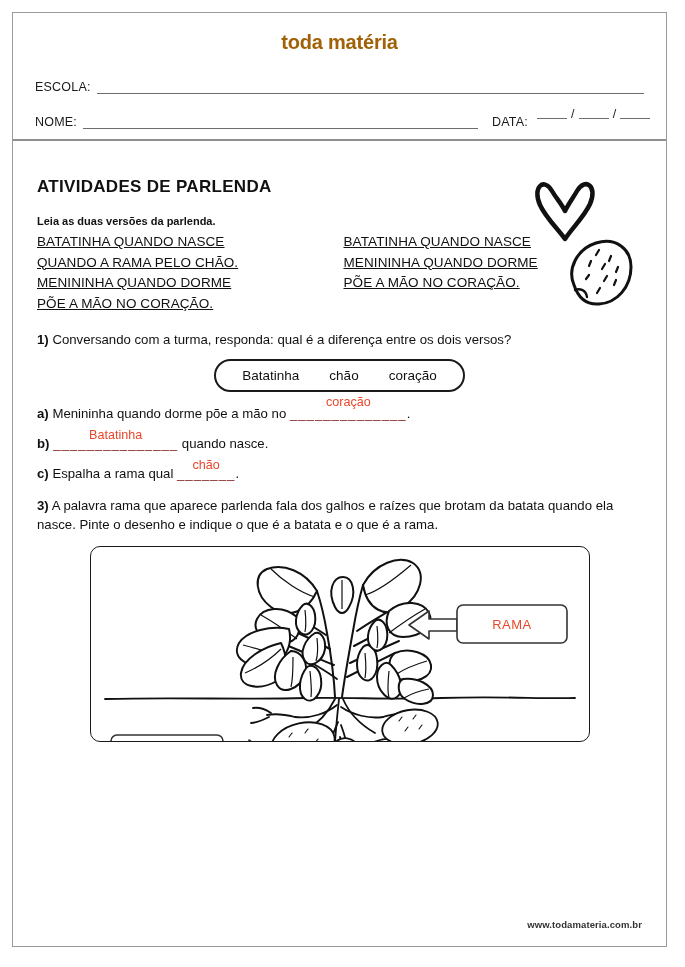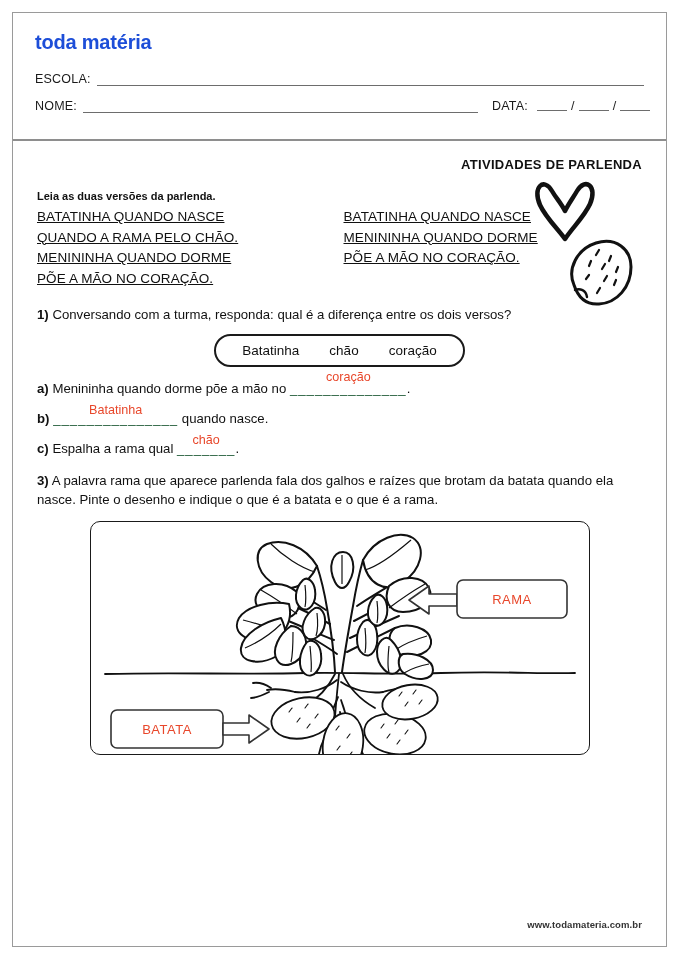--- a/index.html
+++ b/index.html
@@ -32,34 +32,36 @@
   .header {
     padding: 18px 22px 10px 22px;
     border-bottom: 2px solid #8e8e8e;
     box-sizing: border-box;
     height: 128px;
   }
   .logo {
     font-size: 20px;
     font-weight: bold;
     letter-spacing: -0.2px;
-    color: #1d4ed8;
+    color: #a16207;
     margin: 0 0 18px 0;
+    text-align: center;
   }
   .field-row {
     display: flex;
     align-items: flex-end;
     font-size: 12.5px;
     color: #1a1a1a;
     margin-bottom: 13px;
     letter-spacing: 0.2px;
   }
   .field-label {
     white-space: nowrap;
     padding-right: 6px;
+    margin-top: 8px;
   }
   .rule {
     flex: 1 1 auto;
     border-bottom: 1px solid #6d6d6d;
     height: 11px;
   }
   .rule.short { flex: 0 0 395px; }
   .date-group {
     display: flex;
     align-items: flex-start;
@@ -75,25 +77,25 @@
   }
   .slash { padding: 0 1px; font-size: 12.5px; }
 
   
   .content {
     padding: 16px 24px 0 24px;
     box-sizing: border-box;
     position: relative;
   }
   .title {
-    text-align: right;
-    font-size: 13px;
+    text-align: left;
+    font-size: 17px;
     font-weight: bold;
     letter-spacing: 0.3px;
-    margin: 0 0 18px 0;
+    margin: 20px 0 18px 0;
   }
   .lead {
     font-size: 11px;
     font-weight: bold;
     margin: 0 0 5px 0;
   }
   .verses {
     display: flex;
     margin-bottom: 16px;
     text-decoration: underline;
@@ -137,21 +139,21 @@
     white-space: nowrap;
   }
   .alpha { font-weight: bold; }
   .blank {
     position: relative;
     display: inline-block;
     vertical-align: baseline;
   }
   .dashes {
     letter-spacing: 1px;
-    color: #14532d;
+    color: #7f1d1d;
   }
   .written {
     position: absolute;
     left: 50%;
     transform: translateX(-50%);
     top: -11px;
     color: #E8472B;
     font-size: 12.6px;
     white-space: nowrap;
   }
@@ -171,21 +173,21 @@
   }
 
   
   .illus-wrap {
     margin: 12px 0 0 0;
     display: flex;
     justify-content: center;
   }
   .illus-box {
     width: 500px;
-    height: 234px;
+    height: 196px;
     border: 1.5px solid #1a1a1a;
     border-radius: 10px;
     background: #fff;
     box-sizing: border-box;
     overflow: hidden;
   }
 
   .label-text {
     font-size: 13px;
     fill: #E8472B;

